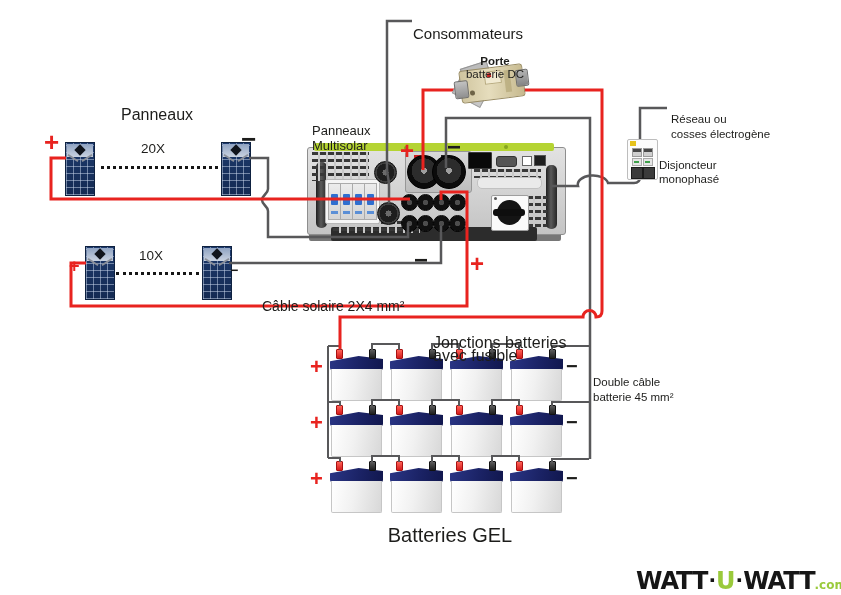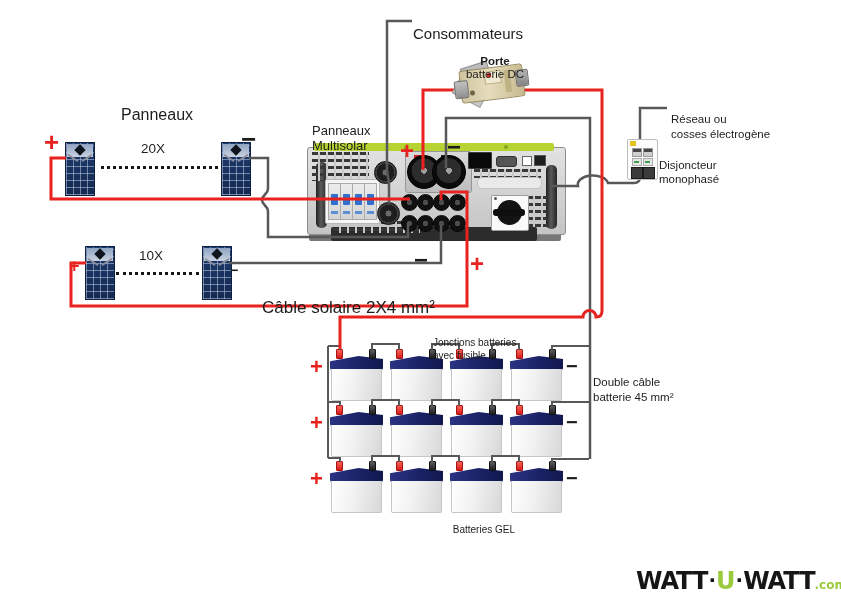--- a/index.html
+++ b/index.html
@@ -283,30 +283,30 @@
     <span style="display:block;">Multisolar</span>
   </div>
   <div class="lbl z50" style="left:671px;top:99px;font-size:11.5px;line-height:14.5px;">
     <span style="display:block;">Réseau ou</span>
     <span style="display:block;">cosses électrogène</span>
   </div>
   <div class="lbl z50" style="left:659px;top:146px;font-size:11.5px;line-height:13.5px;">
     <span style="display:block;">Disjoncteur</span>
     <span style="display:block;">monophasé</span>
   </div>
-  <span class="lbl z50" style="left:262px;top:285px;font-size:17px;">Câble solaire 2X4 mm²</span>
-  <div class="lbl z50" style="left:433px;top:324px;font-size:10px;line-height:12.5px;">
+  <span class="lbl z50" style="left:262px;top:285px;font-size:14px;">Câble solaire 2X4 mm²</span>
+  <div class="lbl z50" style="left:433px;top:324px;font-size:16px;line-height:12.5px;">
     <span style="display:block;">Jonctions batteries</span>
     <span style="display:block;">avec fusible</span>
   </div>
   <div class="lbl z50" style="left:593px;top:362px;font-size:11.5px;line-height:15px;">
     <span style="display:block;">Double câble</span>
     <span style="display:block;">batterie 45 mm²</span>
   </div>
-  <div class="lbl z50" style="left:385px;top:511px;width:130px;text-align:right;font-size:10px;">Batteries GEL</div>
+  <div class="lbl z50" style="left:385px;top:511px;width:130px;text-align:center;font-size:20px;">Batteries GEL</div>
 
   <span class="sym red z50" style="left:44px;top:116px;font-size:26px;">+</span>
   <span class="sym z50" style="left:241px;top:113px;font-size:26px;">−</span>
   <span class="sym red z50" style="left:69px;top:244px;font-size:18px;">+</span>
   <span class="sym z50" style="left:230px;top:250px;font-size:14px;">−</span>
   <span class="sym red z50" style="left:400px;top:126px;font-size:24px;">+</span>
   <span class="sym z50" style="left:447px;top:122px;font-size:24px;">−</span>
   <span class="sym z50" style="left:414px;top:235px;font-size:24px;">−</span>
   <span class="sym red z50" style="left:470px;top:239px;font-size:24px;">+</span>
   <span class="sym red z50" style="left:310px;top:343px;font-size:22px;">+</span>

